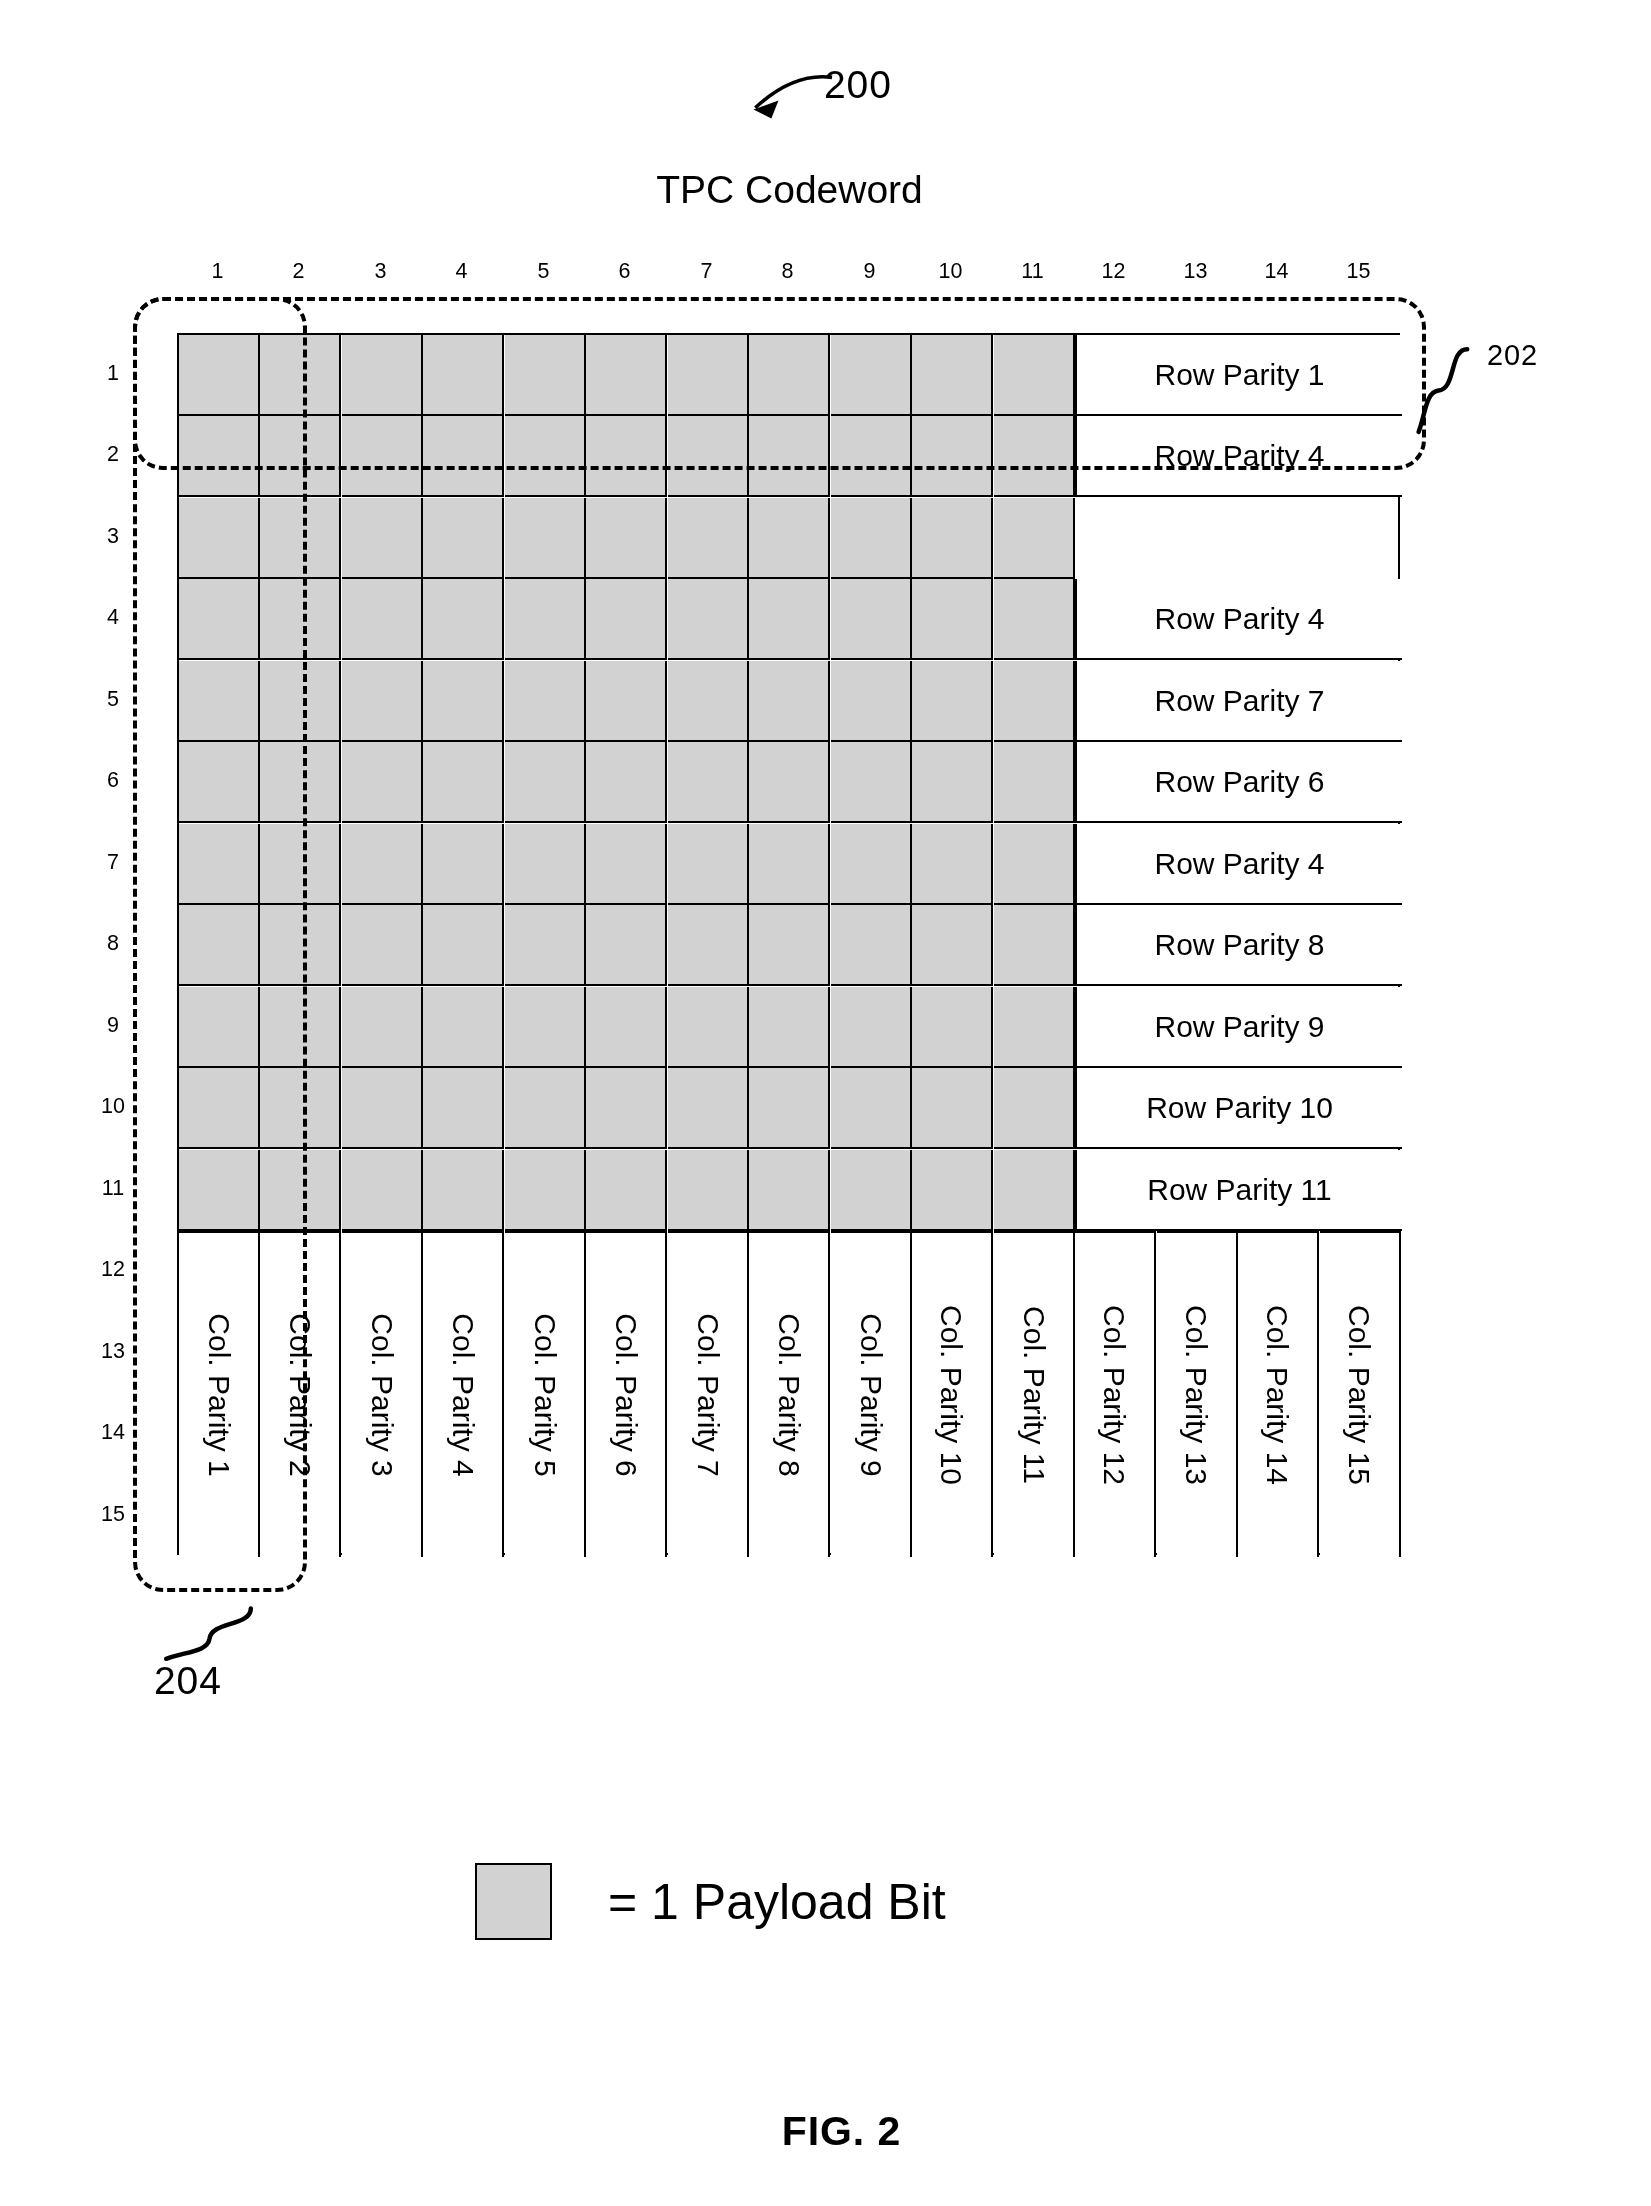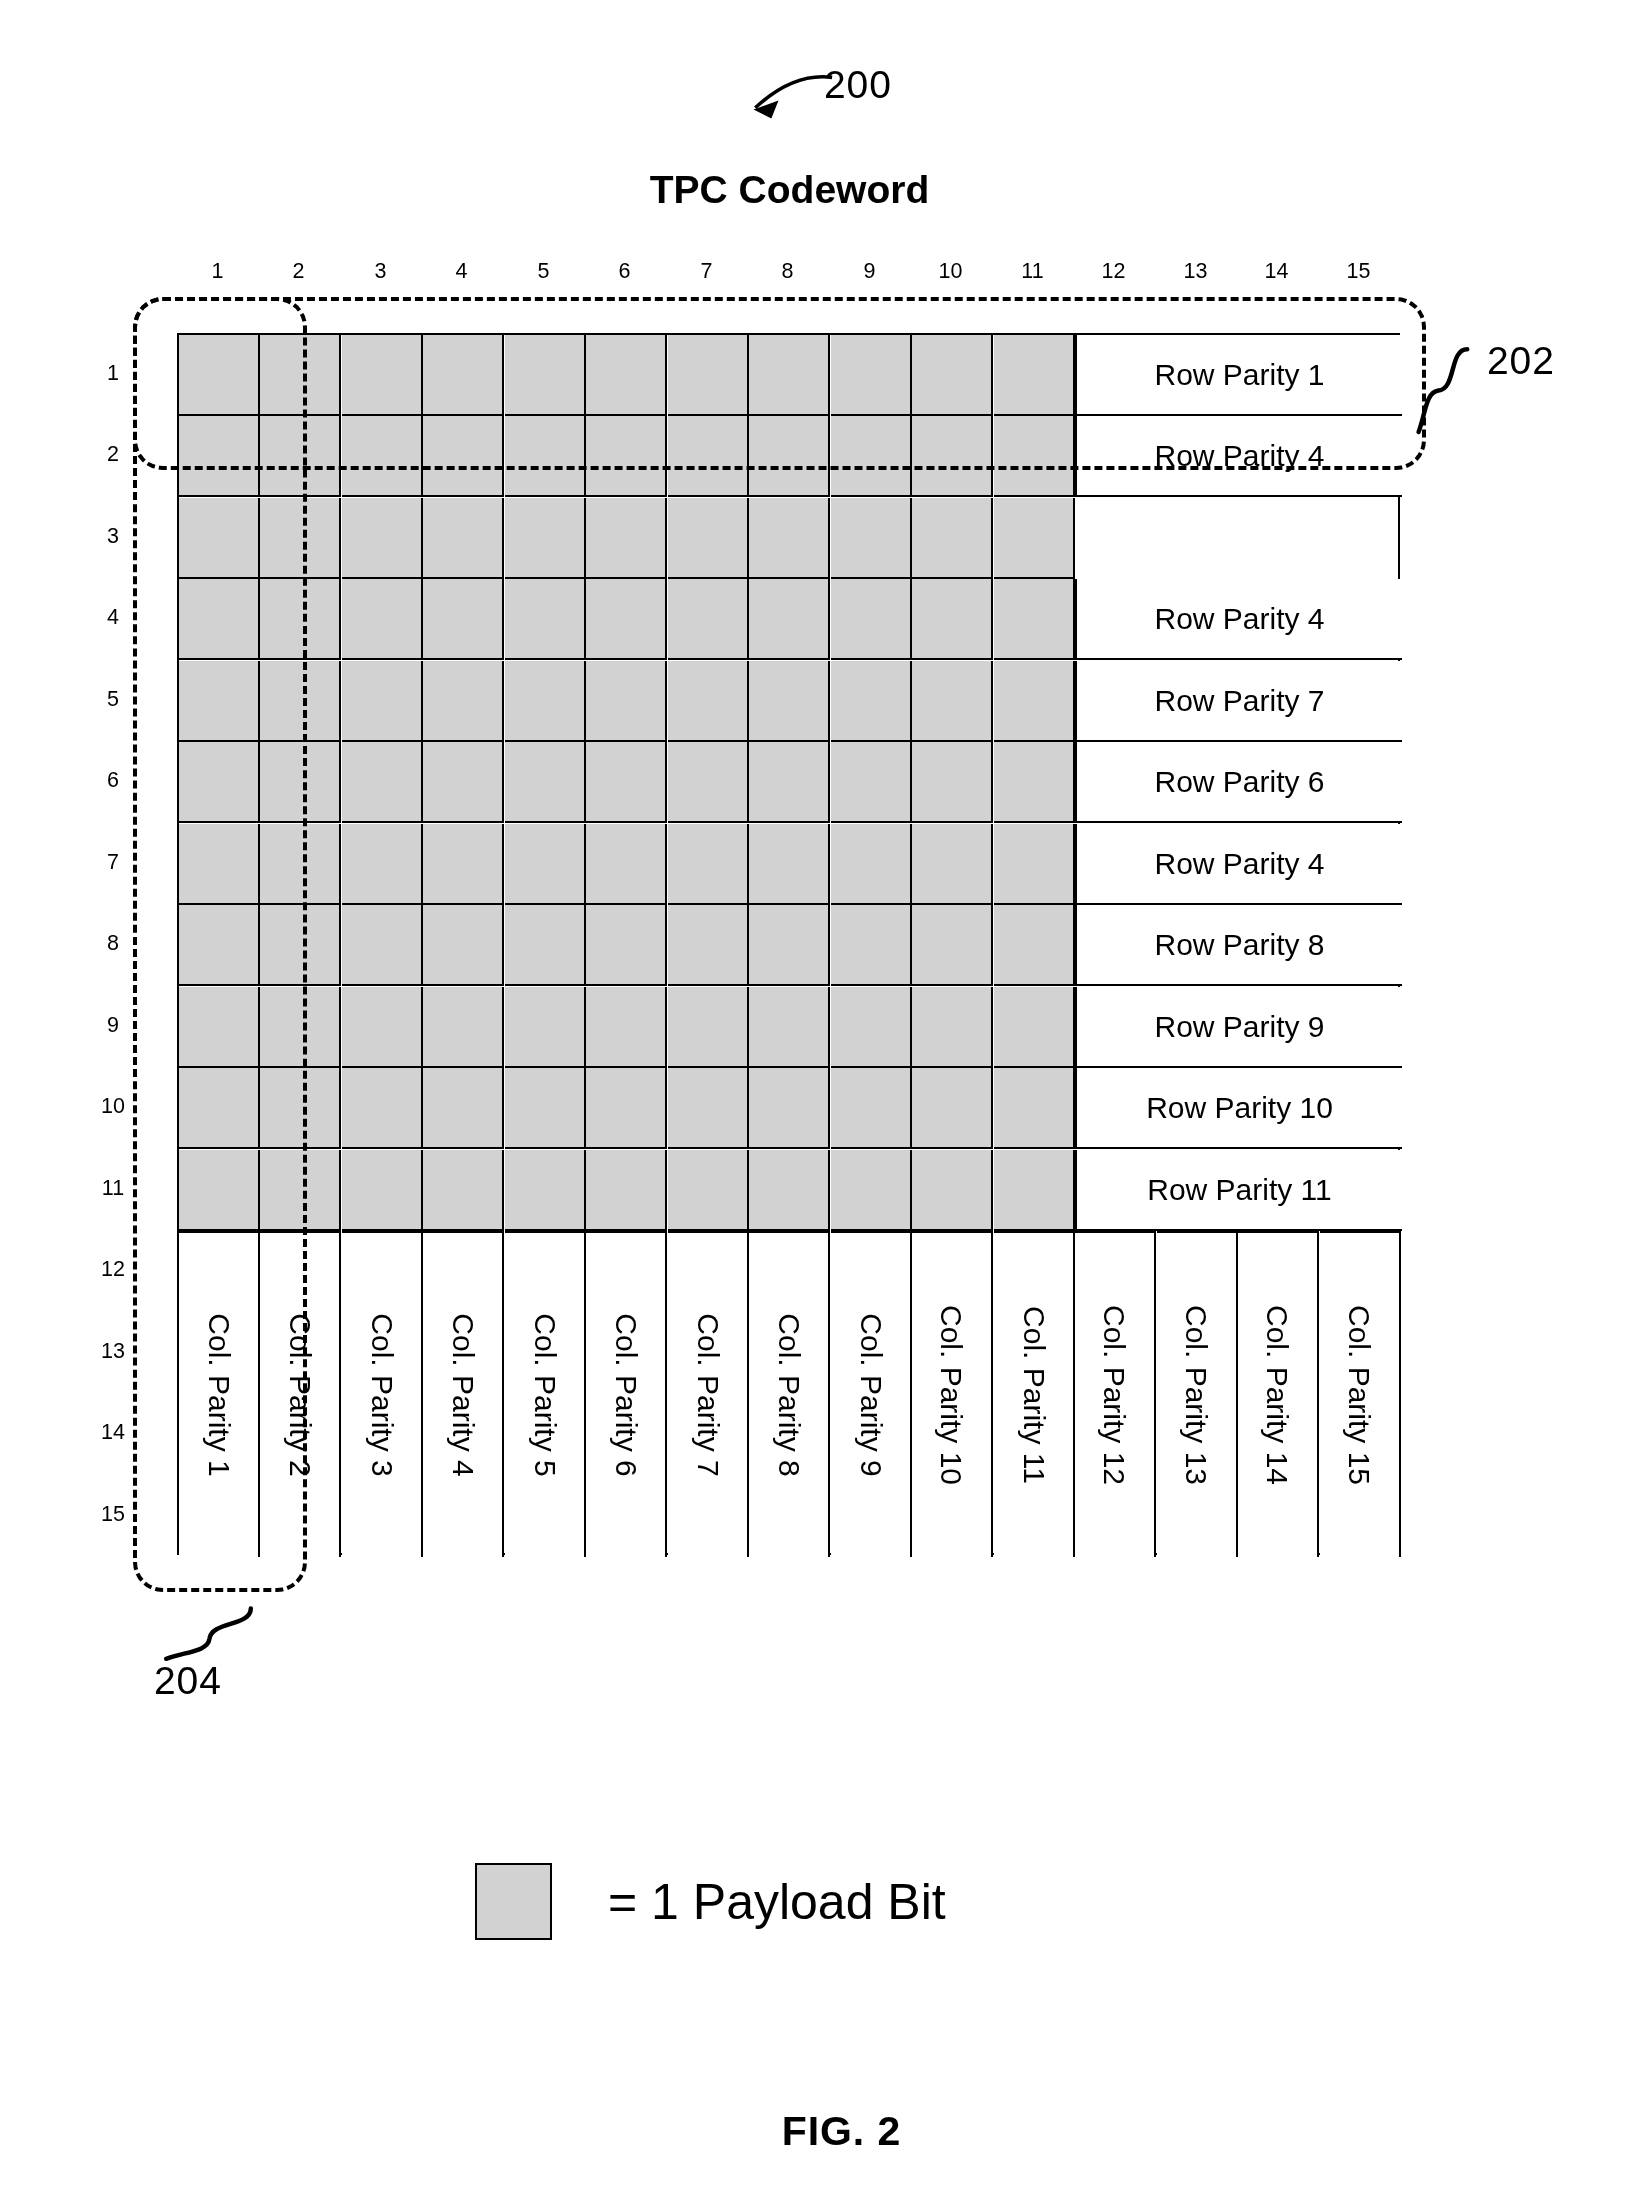--- a/index.html
+++ b/index.html
@@ -33,21 +33,20 @@
   }
 
   
   #fig-title {
     position: absolute;
     left: 0;
     top: 168px;
     width: 1651px;
     text-align: center;
     font-size: 39px;
-    font-weight: bold;
   }
   #fig-title .tshift { margin-left: -72px; display:inline-block; }
 
   
   #col-headers {
     position: absolute;
     left: 177px;
     top: 258px;
     width: 1223px;
     height: 30px;
@@ -166,21 +165,21 @@
     position: absolute;
     left: 1415px;
     top: 342px;
     width: 63px;
     height: 99px;
   }
   #ref202-label {
     position: absolute;
     left: 1487px;
     top: 339px;
-    font-size: 39px;
+    font-size: 29px;
     letter-spacing: 0.9px;
   }
   #ref204-curl {
     position: absolute;
     left: 159px;
     top: 1603px;
     width: 99px;
     height: 63px;
   }
   #ref204-label {

